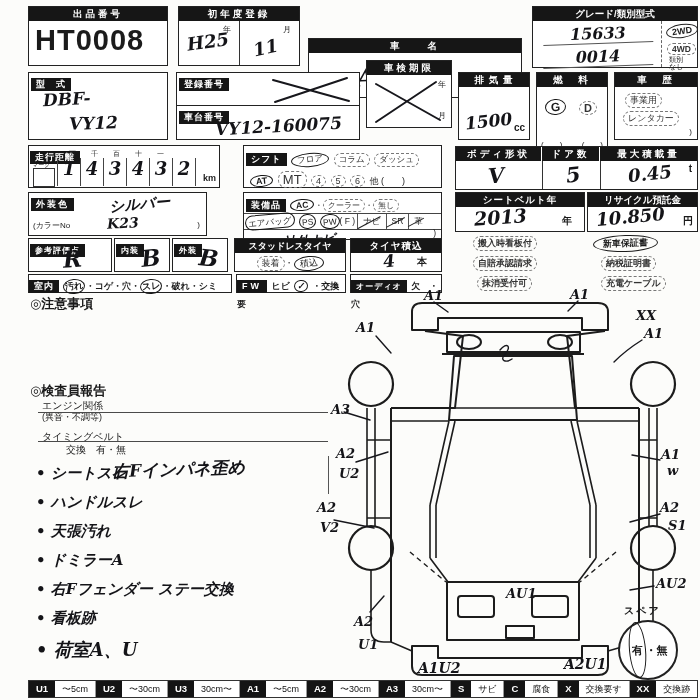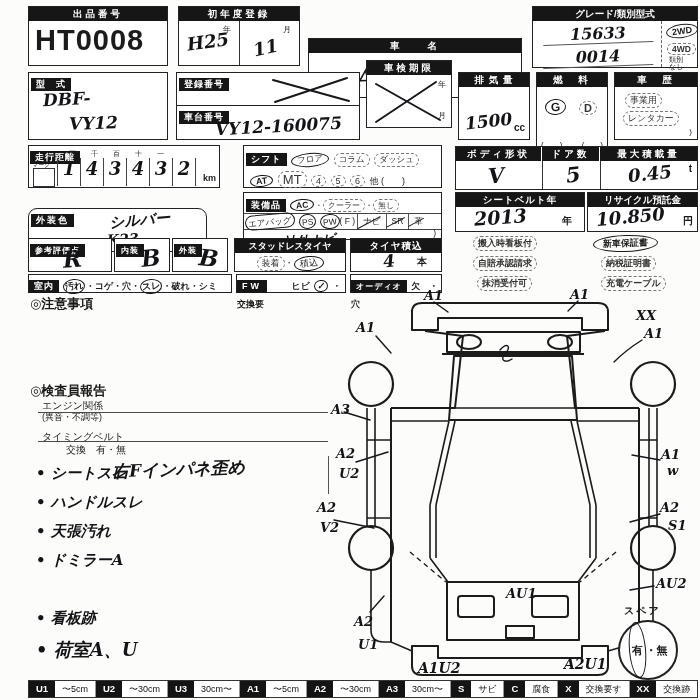--- a/index.html
+++ b/index.html
@@ -156,21 +156,21 @@
       <span class="hdr cell" style="flex:1;">最大積載量</span>
     </div>
     <span class="abs hw" style="left:32px;top:16px;font-size:21px;transform:rotate(-4deg);">V</span>
     <div class="abs" style="left:86px;top:14px;bottom:0;border-left:1px solid #333;"></div>
     <span class="abs hw" style="left:110px;top:15px;font-size:21px;transform:rotate(-6deg);">5</span>
     <div class="abs" style="left:144px;top:14px;bottom:0;border-left:1px solid #333;"></div>
     <span class="abs hw" style="left:172px;top:16px;font-size:18px;transform:rotate(-6deg);">0.45</span>
     <span class="abs" style="right:5px;top:16px;font-size:10px;font-weight:bold;">t</span>
   </div>
 
-  <div class="box" style="left:28px;top:208px;width:179px;height:44px;border-radius:9px;">
+  <div class="box" style="left:28px;top:192px;width:179px;height:44px;">
     <span class="lbl" style="margin:2px 0 0 2px;letter-spacing:2px;">外装色</span>
     <span class="abs hw" style="left:80px;top:2px;font-size:15px;transform:rotate(-5deg);">シルバー</span>
     <span class="abs sm" style="left:4px;top:27px;">(カラーNo</span>
     <span class="abs hw" style="left:78px;top:22px;font-size:14px;transform:rotate(-3deg);">K23</span>
     <span class="abs sm" style="right:6px;top:27px;">)</span>
   </div>
 
   <div class="box" style="left:243px;top:192px;width:199px;height:48px;">
     <div style="padding:1px 0 0 2px;white-space:nowrap;">
       <span class="lbl">装備品</span>
@@ -237,21 +237,21 @@
   </div>
 
   <div class="box" style="left:28px;top:274px;width:204px;height:19px;">
     <span class="lbl">室内</span>
     <span style="font-size:9px;font-weight:bold;">
       <span class="hcirc" style="padding:0 1px;">汚れ</span><span>・</span><span>コゲ</span><span>・</span><span>穴</span><span>・</span><span class="hcirc" style="padding:0 1px;">スレ</span><span>・</span><span>破れ</span><span>・</span><span>シミ</span>
     </span>
   </div>
   <div class="box" style="left:236px;top:274px;width:110px;height:19px;">
     <span class="lbl" style="letter-spacing:3px;">FW</span>
-    <span style="font-size:9px;font-weight:bold;margin-left:20px;">ヒビ</span>
+    <span style="font-size:9px;font-weight:bold;">ヒビ</span>
     <span class="hcirc hw" style="font-size:9px;padding:0 2px;">✓</span>
     <span style="font-size:9px;font-weight:bold;">・交換要</span>
   </div>
   <div class="box" style="left:350px;top:274px;width:92px;height:19px;">
     <span class="lbl" style="font-size:8px;">オーディオ</span>
     <span style="font-size:9px;font-weight:bold;">欠　・　穴</span>
   </div>
 
   <div class="abs" style="left:30px;top:295px;font-size:13px;font-weight:bold;">◎注意事項</div>
   <div class="abs" style="left:30px;top:382px;font-size:13px;font-weight:bold;">◎検査員報告</div>
@@ -266,20 +266,21 @@
   <div class="abs" style="left:328px;top:456px;height:38px;border-left:1.2px solid #555;"></div>
 
   <div class="abs hw bullet" style="left:36px;top:464px;font-size:15px;">シートスレ</div>
   <div class="ul" style="top:488px;"></div>
   <div class="abs hw bullet" style="left:36px;top:493px;font-size:15px;">ハンドルスレ</div>
   <div class="ul" style="top:517px;"></div>
   <div class="abs hw bullet" style="left:36px;top:522px;font-size:15px;">天張汚れ</div>
   <div class="ul" style="top:546px;"></div>
   <div class="abs hw bullet" style="left:36px;top:551px;font-size:15px;">ドミラーA</div>
   <div class="ul" style="top:575px;"></div>
+  <div class="abs hw bullet" style="left:36px;top:580px;font-size:15px;">右Fフェンダー ステー交換</div>
   <div class="ul" style="top:604px;"></div>
   <div class="abs hw bullet" style="left:36px;top:609px;font-size:15px;">看板跡</div>
   <div class="ul" style="top:633px;"></div>
   <div class="abs hw bullet" style="left:36px;top:638px;font-size:18px;">荷室A、U</div>
   <div class="ul" style="top:662px;"></div>
 
   <div class="abs" style="left:330px;top:290px;width:370px;height:395px;">
     <svg width="370" height="395" viewBox="0 0 370 395">
       <g fill="none" stroke="#1c1c1c" stroke-width="2" stroke-linejoin="round">
 

